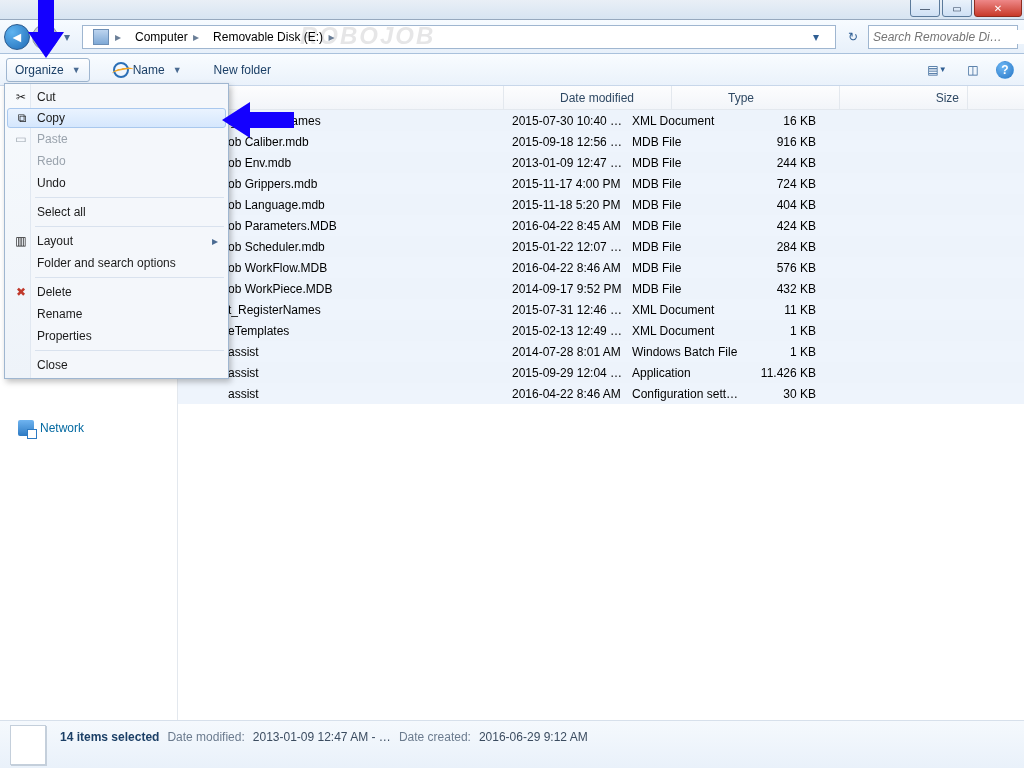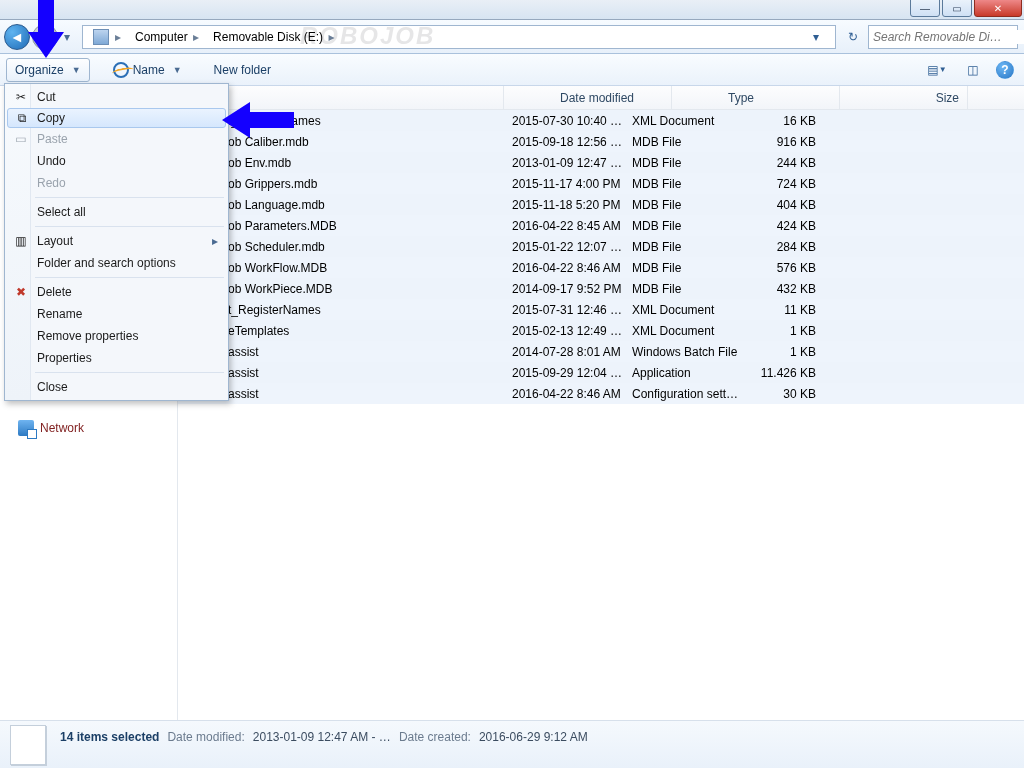--- a/index.html
+++ b/index.html
@@ -27,21 +27,21 @@
   .tbtn.open .ie { width:16px; height:16px; border-radius:50%; border:2px solid #2b6fb6; position:relative;}
   .tbtn.open .ie::after{content:""; position:absolute; left:-3px; top:4px; width:22px; height:5px; border-top:2px solid #f5a623; border-radius:50%; transform:rotate(-10deg);}
   .tbtn.organize { border:1px solid #9fb6d0; background:linear-gradient(#fdfeff,#e8f1fb);}
   .tbtn .caret { font-size:9px; color:#4a6b92; margin-left:4px;}
   .tool-right { margin-left:auto; display:flex; align-items:center; gap:10px; padding-right:4px;}
   .viewbtn,.panebtn,.helpbtn { width:26px; height:22px; display:flex; align-items:center; justify-content:center; border:1px solid transparent; border-radius:2px; cursor:pointer; color:#2f5e93;}
   .helpbtn { color:#fff; background:radial-gradient(circle at 35% 30%,#6cb7f5,#2b79c7); border-radius:50%; width:18px; height:18px; font-weight:bold;}
   
   .body { position:absolute; top:86px; bottom:48px; left:0; right:0; display:flex;}
   .sidebar { width:178px; border-right:1px solid #e3e8ee; padding-top:330px;  }
-  .side-item { display:flex; align-items:center; gap:6px; padding:4px 18px; color:#7f1d1d; cursor:pointer;}
+  .side-item { display:flex; align-items:center; gap:6px; padding:4px 18px; color:#0369a1; cursor:pointer;}
   .side-item .neticon { width:16px; height:16px; background:linear-gradient(#6fb4f0,#2d7ac3); border-radius:2px; position:relative;}
   .side-item .neticon::after{content:""; position:absolute; width:8px; height:8px; background:#fff; border:1px solid #2d7ac3; right:-3px; bottom:-3px;}
   .filepane { flex:1; overflow:auto;}
   .cols { display:flex; height:24px; border-bottom:1px solid #e3e8ee; background:linear-gradient(#fdfdfe,#f2f5f9); color:#2f4964;gap:48px;}
   .col { border-right:1px solid #e3e8ee; padding:4px 8px; display:flex; align-items:center;}
   .col.name{ width:326px;} .col.date{width:120px;} .col.type{width:120px;text-align:right;} .col.size{width:80px; justify-content:flex-end;}
   .rows {}
   .row { display:flex; height:21px; align-items:center; background:#edf3fb;}
   .row:nth-child(even){ background:#eef4fc;}
   .cell.name{ width:326px; padding-left:50px; overflow:hidden; white-space:nowrap;}
@@ -259,25 +259,25 @@
       <span>Cut</span>
     </div>
   <div class="mi hover">
       <span class="micon">⧉</span>
       <span>Copy</span>
     </div>
   <div class="mi disabled">
       <span class="micon">▭</span>
       <span>Paste</span>
     </div>
-  <div class="mi">
-      <span>Undo</span>
-    </div>
   <div class="mi disabled">
       <span>Redo</span>
+    </div>
+  <div class="mi">
+      <span>Undo</span>
     </div>
   <div class="msep"></div>
   <div class="mi">
       <span>Select all</span>
     </div>
   <div class="msep"></div>
   <div class="mi">
       <span class="micon">▥</span>
       <span>Layout</span>
       <span class="sub">▸</span>
@@ -285,23 +285,20 @@
   <div class="mi">
       <span>Folder and search options</span>
     </div>
   <div class="msep"></div>
   <div class="mi">
       <span class="micon" style="color:#c0392b">✖</span>
       <span>Delete</span>
     </div>
   <div class="mi">
       <span>Rename</span>
-    </div>
-  <div class="mi">
-      <span>Remove properties</span>
     </div>
   <div class="mi">
       <span>Properties</span>
     </div>
   <div class="msep"></div>
   <div class="mi">
       <span>Close</span>
     </div>
 </div>
 

